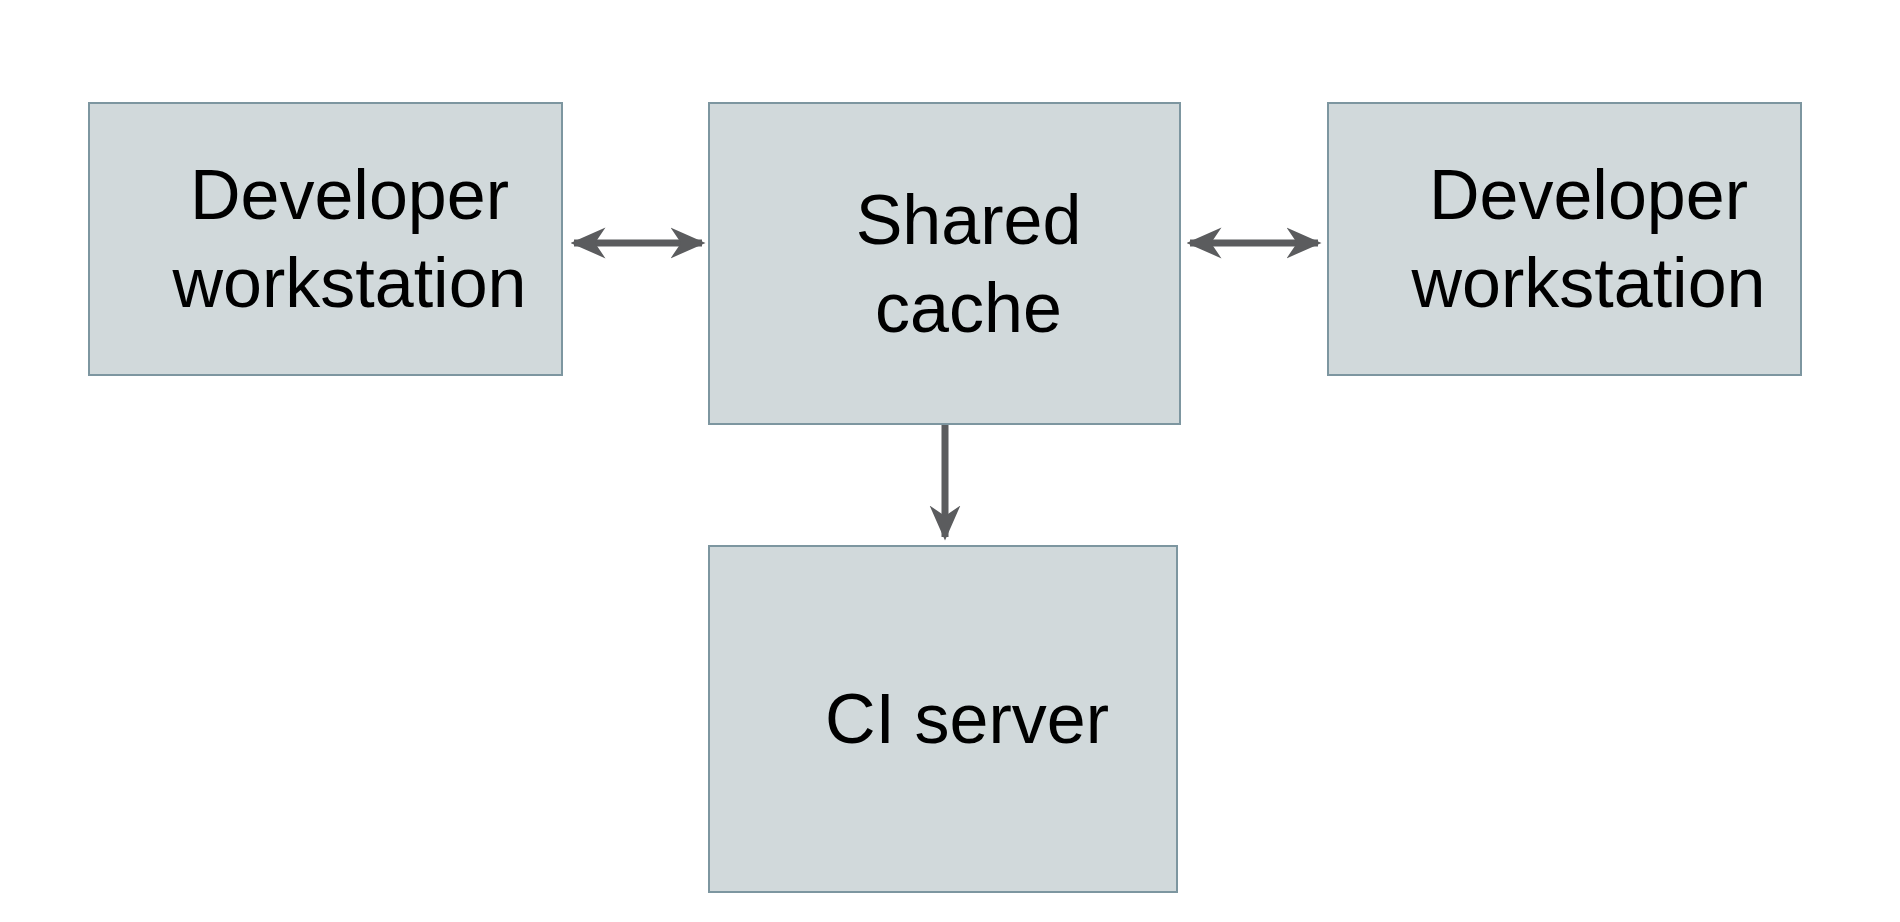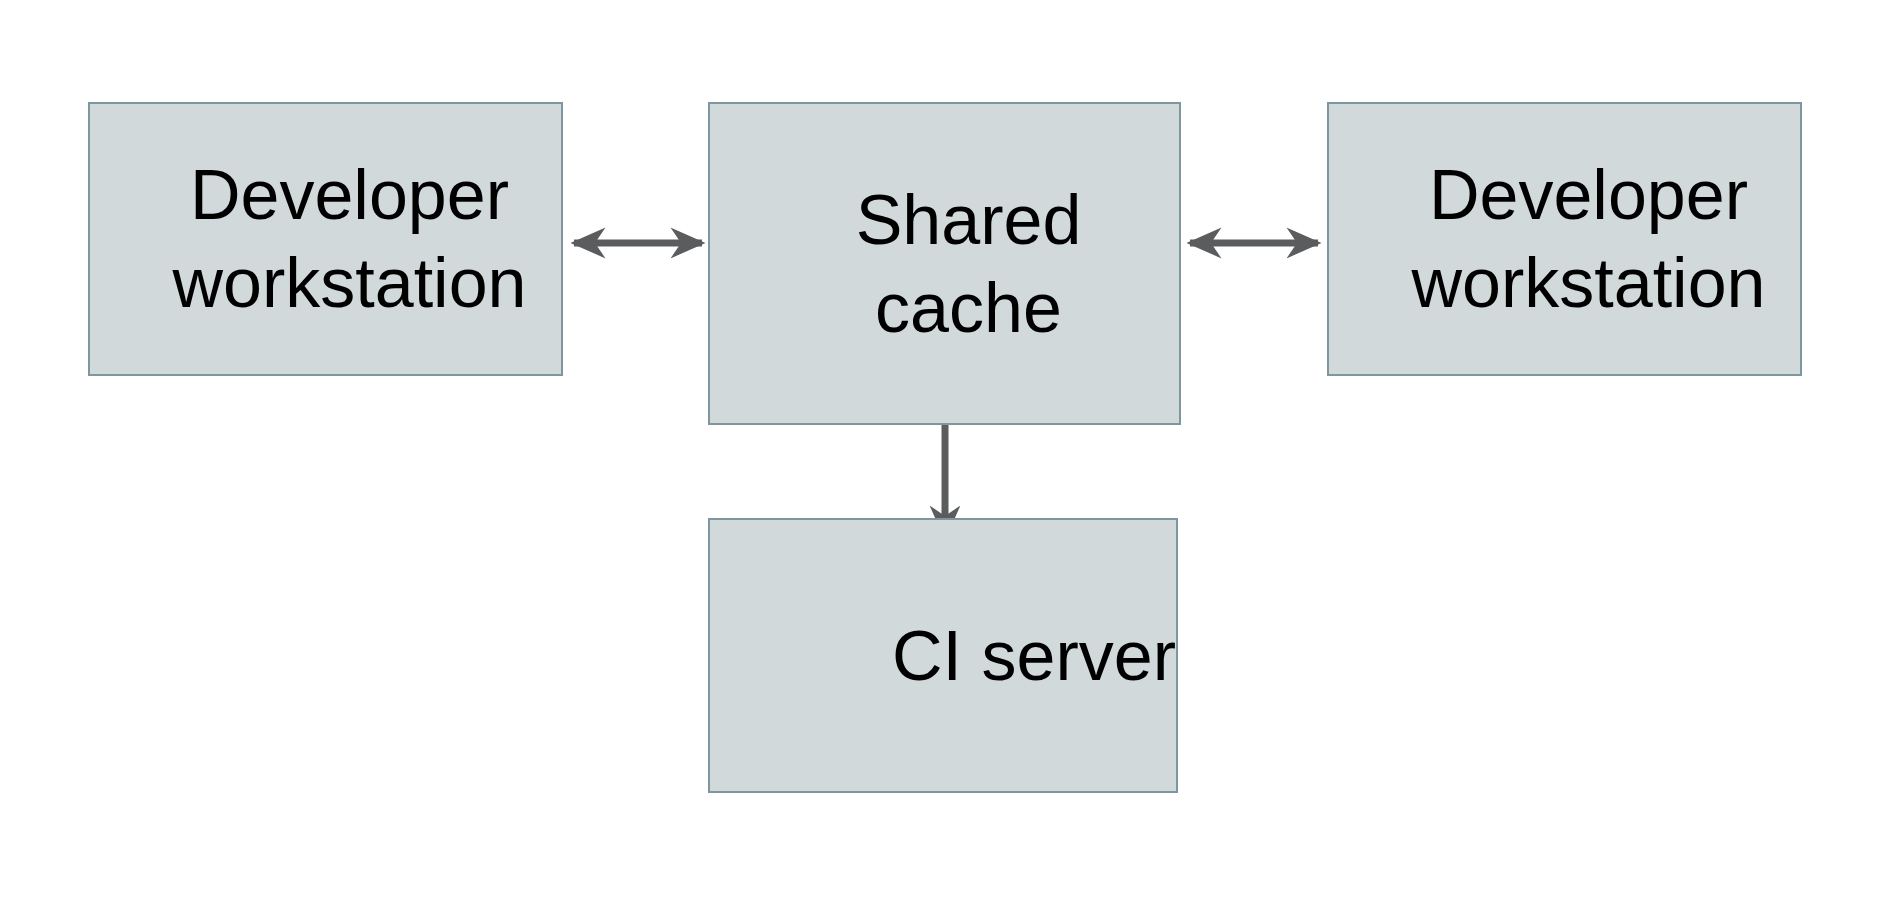--- a/index.html
+++ b/index.html
@@ -32,21 +32,21 @@
     font-size: 70px;
     line-height: 88px;
     color: var(--text);
     text-align: center;
     white-space: pre-line;
     letter-spacing: 0px;
   }
   #node-dev-left   { left: 88px;   top: 102px; width: 475px; height: 274px; }
   #node-cache      { left: 708px;  top: 102px; width: 473px; height: 323px; }
   #node-dev-right  { left: 1327px; top: 102px; width: 475px; height: 274px; }
-  #node-ci         { left: 708px;  top: 518px; width: 470px; height: 275px; justify-content: flex-end; }
+  #node-ci         { left: 708px;  top: 545px; width: 470px; height: 348px; }
   .arrow-layer {
     position: absolute;
     left: 0; top: 0;
     width: 1900px;
     height: 922px;
     pointer-events: none;
   }
   .arrow-layer line {
     stroke: var(--arrow);
     stroke-width: 7;

